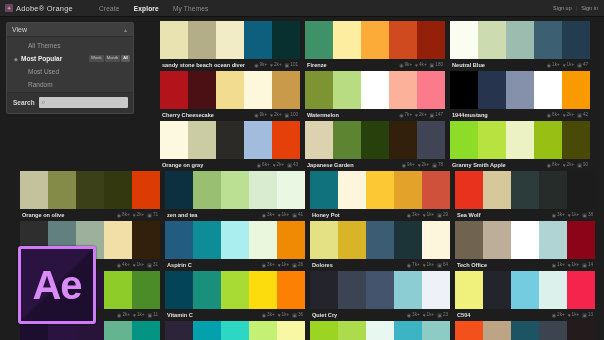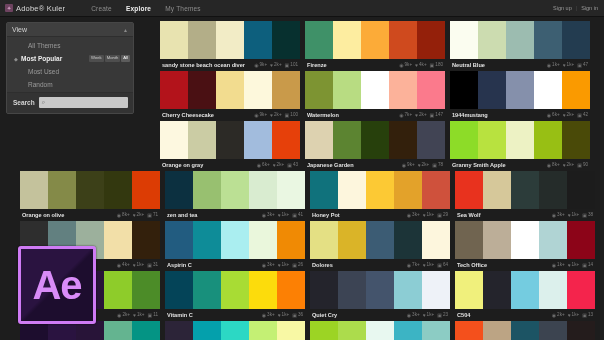--- a/index.html
+++ b/index.html
@@ -149,21 +149,21 @@
 
   
   #full-area { position:relative; }
 </style>
 </head>
 <body>
 
 <div id="header">
   <div class="logo-wrap">
     <span class="logo-mark">✦</span>
-    <span class="logo-text">Adobe® Kuler</span>
+    <span class="logo-text">Adobe® Orange</span>
   </div>
   <div id="nav">
       <div class="nav-item">Create</div>
       <div class="nav-item active">Explore</div>
       <div class="nav-item">My Themes</div>
     </div>
   <div id="auth">
     <span class="auth-link">Sign up</span>
     <span class="auth-sep">|</span>
     <span class="auth-link">Sign in</span>

